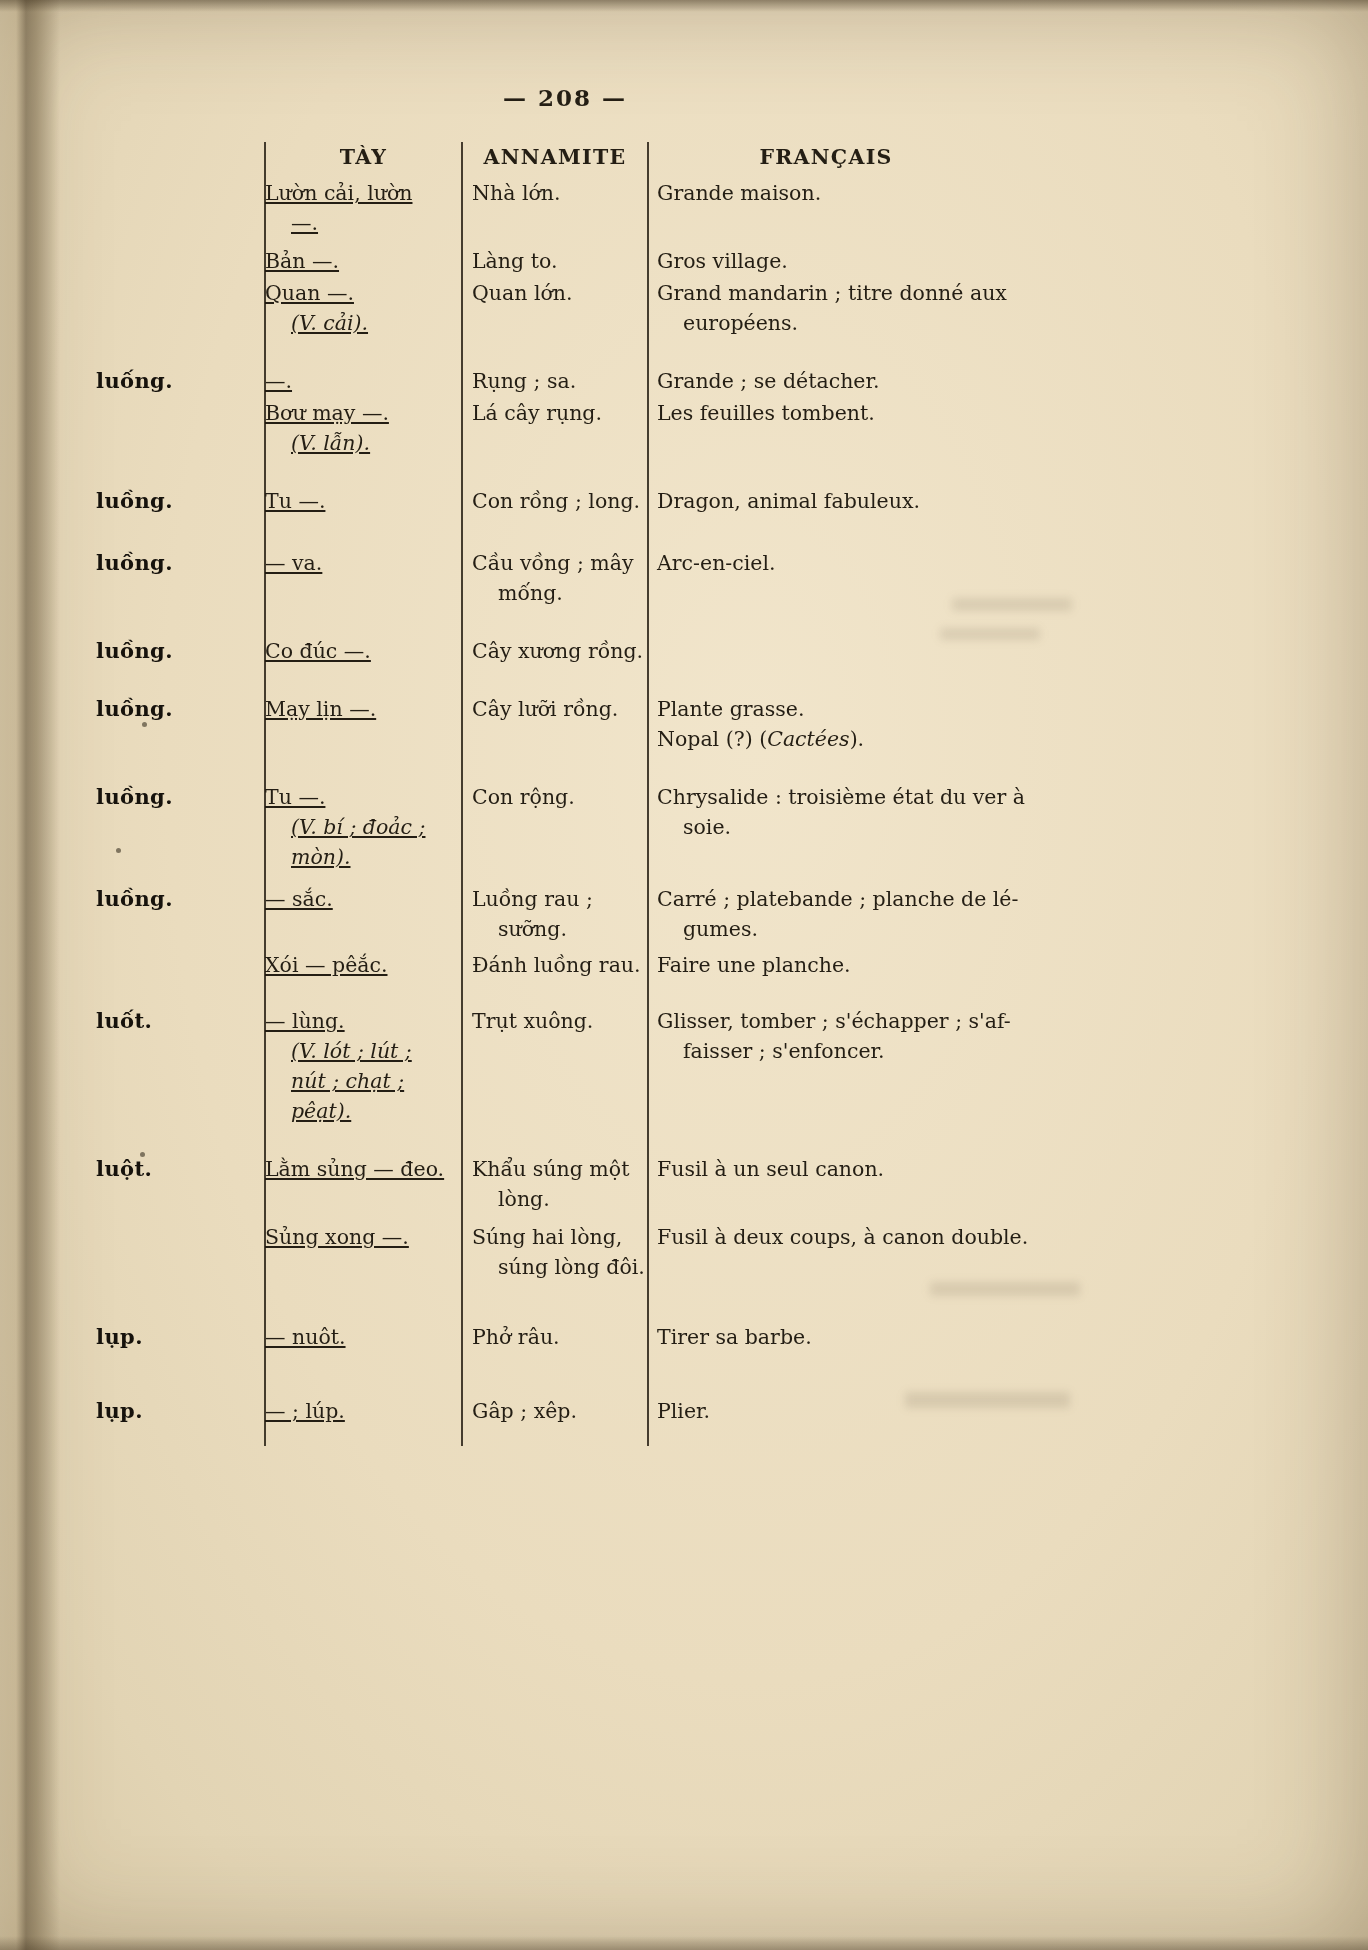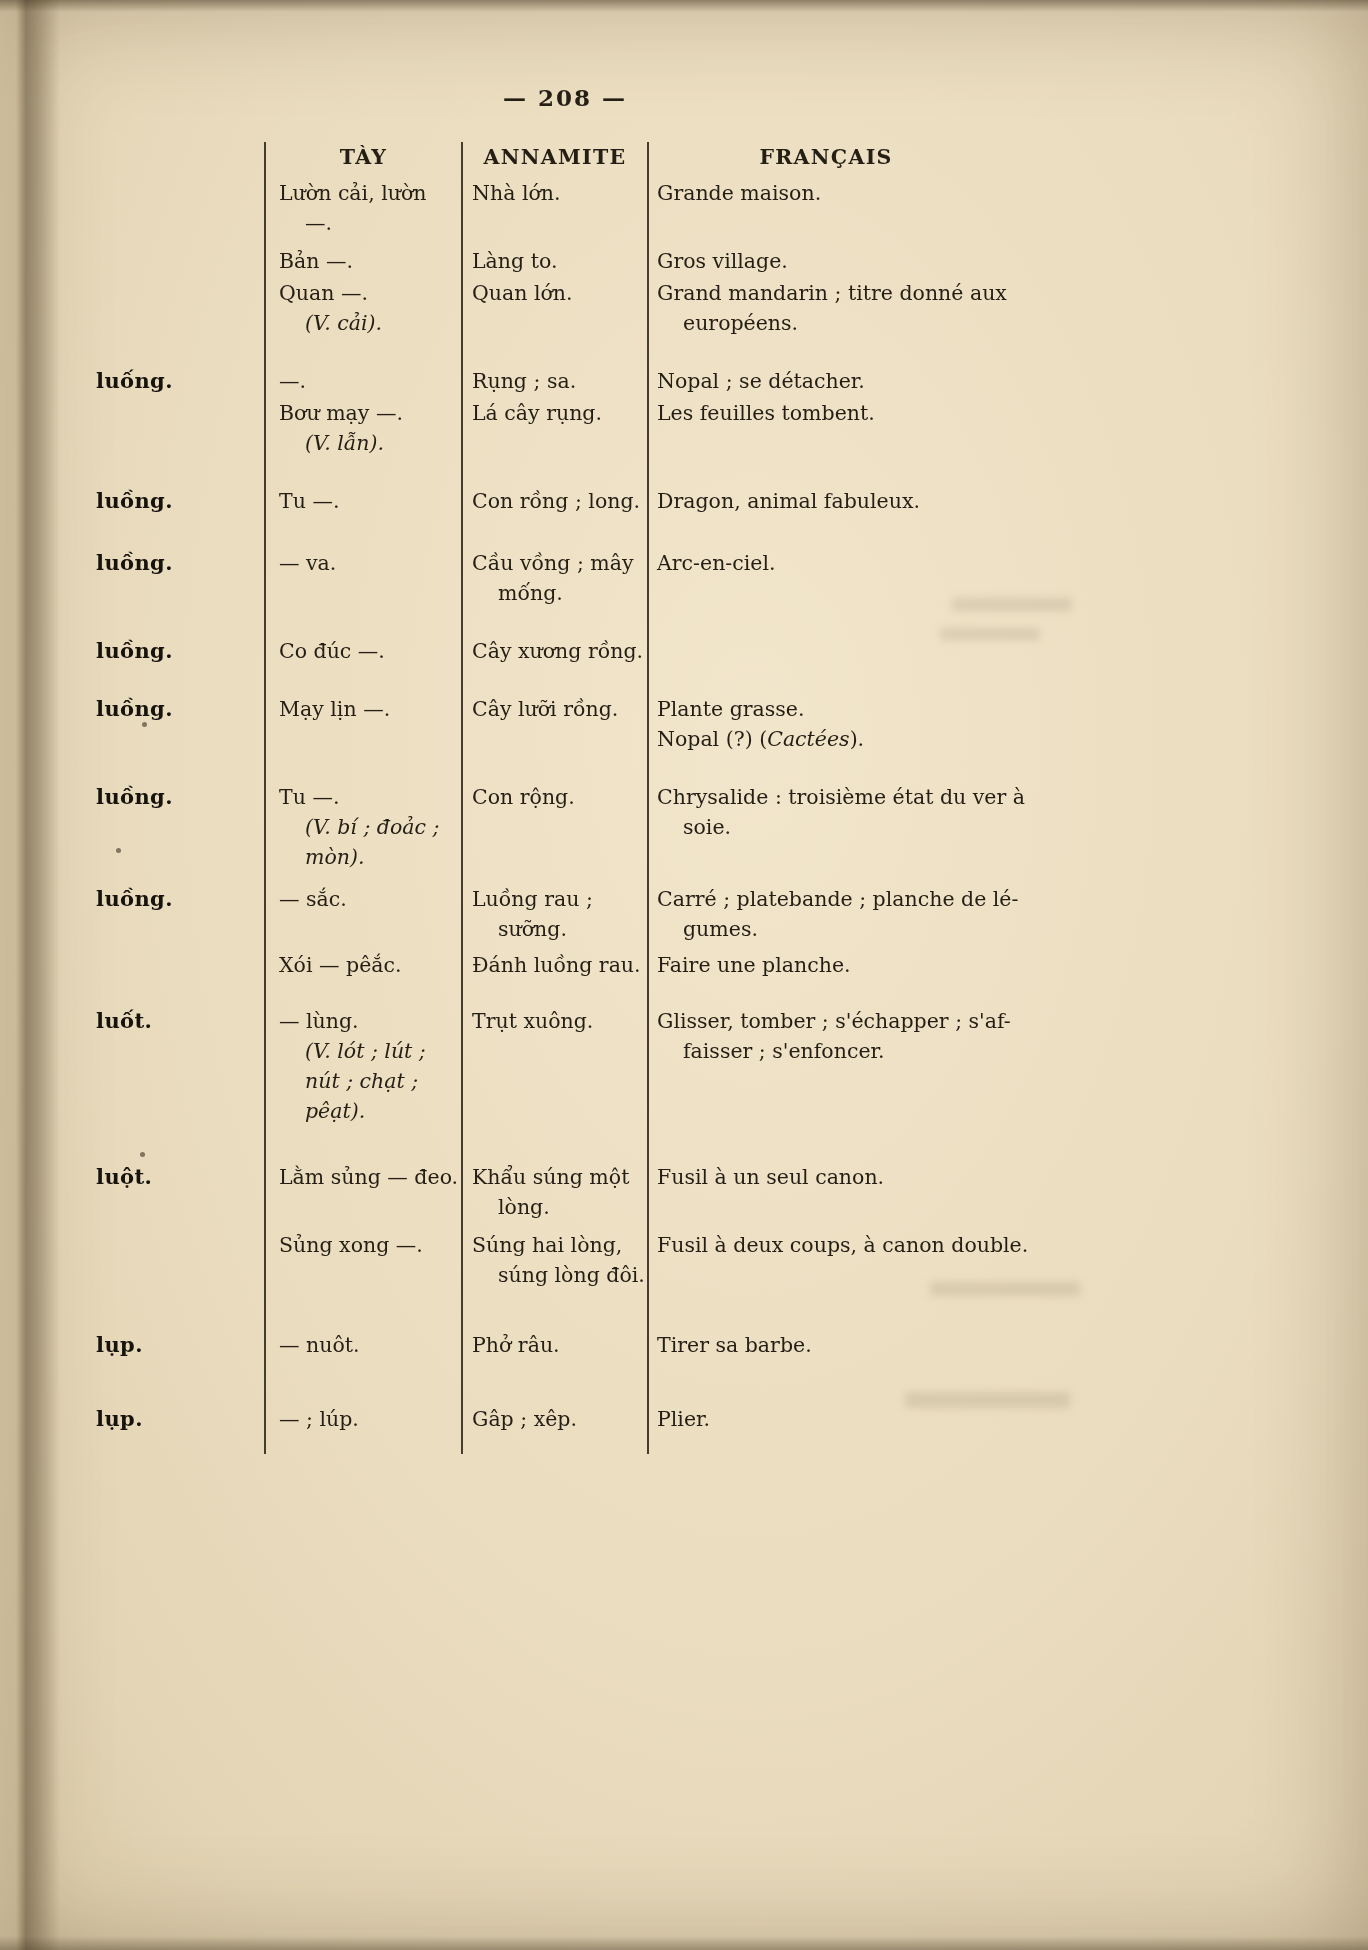--- a/index.html
+++ b/index.html
@@ -35,29 +35,29 @@
   .table{position:absolute;top:138px;left:0;width:1060px;padding-bottom:24px;}
   .vr{position:absolute;top:4px;bottom:4px;width:2px;background:rgba(32,25,14,.82);}
   .vr1{left:264px}.vr2{left:461px}.vr3{left:647px}
   .row{display:grid;grid-template-columns:265px 197px 186px 412px;}
   .header{margin-bottom:6px;}
   .colhead{text-align:center;font-size:15px;letter-spacing:1.3px;font-weight:600;padding-top:4px;}
   .colhead-fr{padding-right:56px;}
   .cell{font-size:20.5px;line-height:30px;}
   .c1{padding-left:96px;}
   .hwt{font-weight:700;font-size:21px;letter-spacing:.4px;color:#16120c;}
-  .c2{padding-left:14px;}
+  .c2{text-decoration:underline;}
   .c3{padding-left:10px;}
   .c4{padding-left:9px;padding-right:4px;}
   .ln{white-space:nowrap;}
   .c4 .ln{white-space:normal;}
   .ind{padding-left:26px;}
   .it{font-style:italic;}
   .g2{margin-top:2px}.g6{margin-top:6px}.g8{margin-top:8px}.g12{margin-top:12px}
-  .g24{margin-top:36px}.g26{margin-top:26px}.g28{margin-top:28px}.g32{margin-top:32px}
+  .g24{margin-top:28px}.g26{margin-top:26px}.g28{margin-top:28px}.g32{margin-top:32px}
   .g40{margin-top:40px}.g44{margin-top:44px}
   .smudge{position:absolute;background:rgba(92,80,58,.14);filter:blur(4px);border-radius:4px;}
   .speck{position:absolute;width:5px;height:5px;border-radius:50%;background:rgba(40,32,18,.55);}
 </style>
 </head>
 <body>
 
 <div class="scan">
   <div class="edge-left"></div>
   <div class="edge-top"></div>
@@ -129,21 +129,21 @@
 
     <div class="row g28">
       <div class="cell c1"><span class="hwt">luống.</span></div>
       <div class="cell c2">
         <div class="ln">—.</div>
       </div>
       <div class="cell c3">
         <div class="ln">Rụng ; sa.</div>
       </div>
       <div class="cell c4">
-        <div class="ln">Nopal ; se détacher.</div>
+        <div class="ln">Grande ; se détacher.</div>
       </div>
     </div>
 
     <div class="row g2">
       <div class="cell c1"><span class="hwt"></span></div>
       <div class="cell c2">
         <div class="ln">Bơư mạy —.</div>
         <div class="ln ind it">(V. lẫn).</div>
       </div>
       <div class="cell c3">

